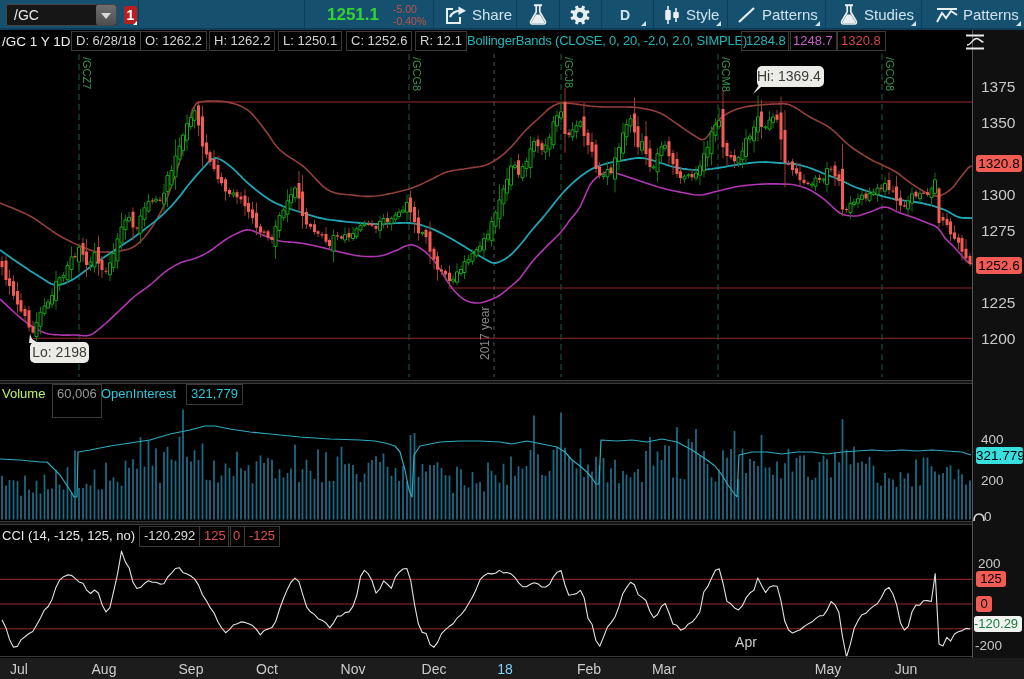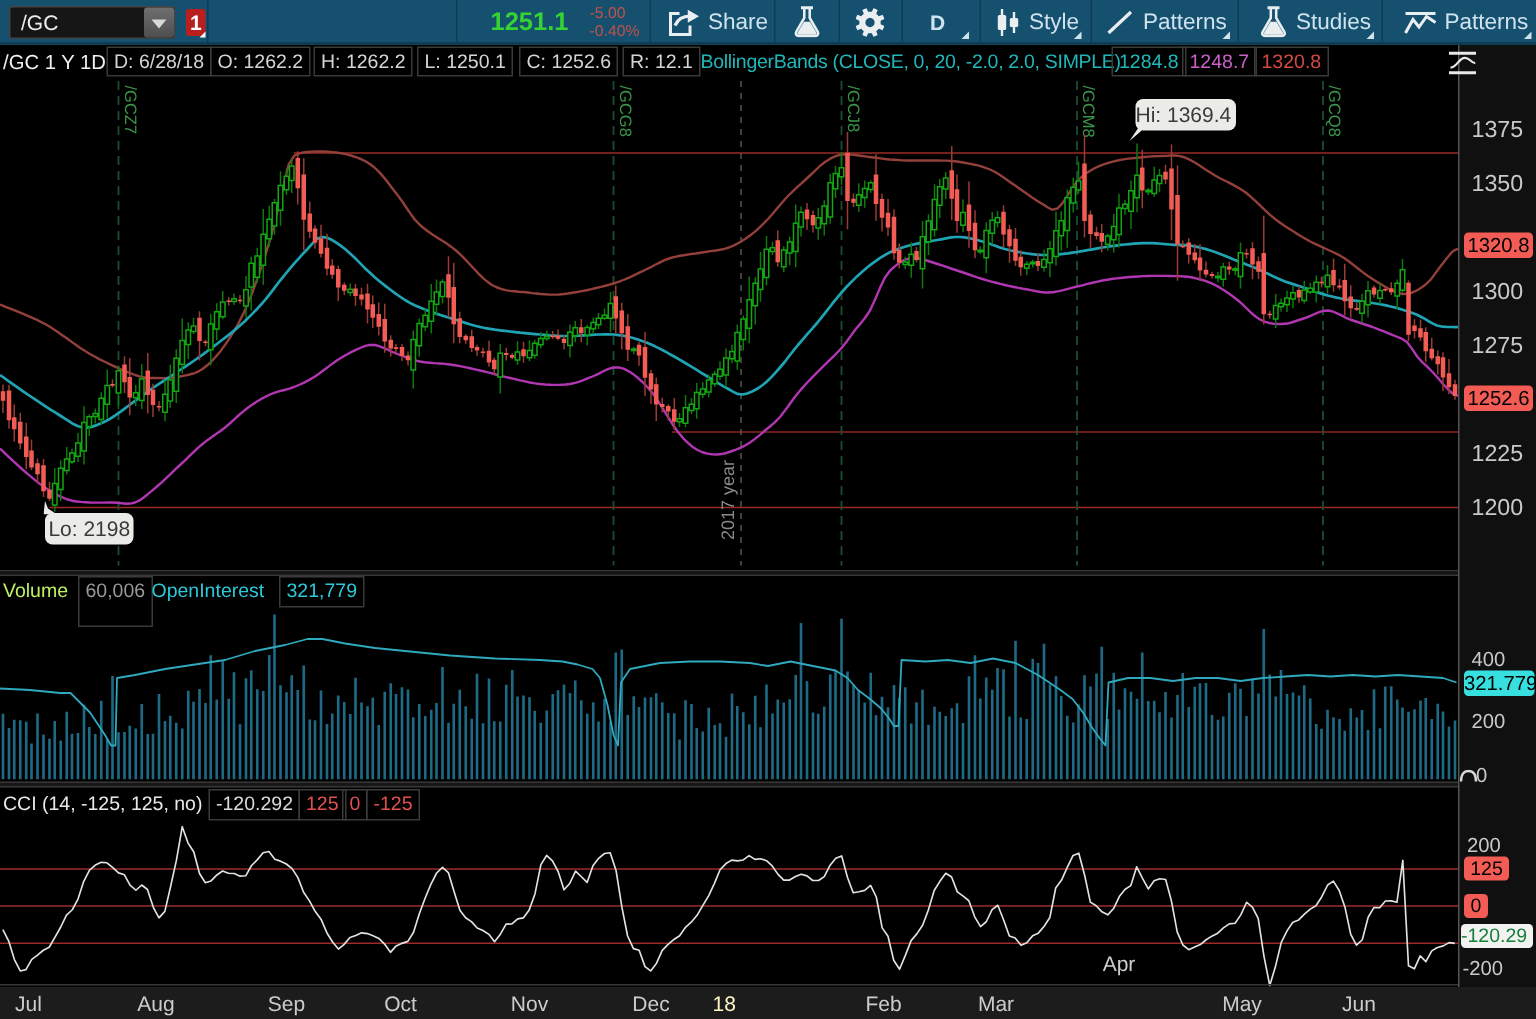--- a/index.html
+++ b/index.html
@@ -51,21 +51,21 @@
 <svg class="abs" style="left:973px;top:513px" width="12" height="9" viewBox="0 0 12 9">
       <path d="M1 8C1 3 3 1 6 1C9 1 11 3 11 8" stroke="#d8d8d8" stroke-width="1.6" fill="none"></path>
     </svg>
 <div class="abs" style="left:0;top:658px;width:1024px;height:21px;background:#1c1c1c"></div>
 <div class="abs" style="left:-11px;top:661px;width:60px;text-align:center;color:#cccccc;font-size:14px">Jul</div>
 <div class="abs" style="left:74px;top:661px;width:60px;text-align:center;color:#cccccc;font-size:14px">Aug</div>
 <div class="abs" style="left:161px;top:661px;width:60px;text-align:center;color:#cccccc;font-size:14px">Sep</div>
 <div class="abs" style="left:237px;top:661px;width:60px;text-align:center;color:#cccccc;font-size:14px">Oct</div>
 <div class="abs" style="left:323px;top:661px;width:60px;text-align:center;color:#cccccc;font-size:14px">Nov</div>
 <div class="abs" style="left:404px;top:661px;width:60px;text-align:center;color:#cccccc;font-size:14px">Dec</div>
-<div class="abs" style="left:475px;top:661px;width:60px;text-align:left;color:#fef9c3;font-size:14px">18</div>
+<div class="abs" style="left:475px;top:661px;width:60px;text-align:center;color:#7dd3fc;font-size:14px">18</div>
 <div class="abs" style="left:559px;top:661px;width:60px;text-align:center;color:#cccccc;font-size:14px">Feb</div>
 <div class="abs" style="left:634px;top:661px;width:60px;text-align:center;color:#cccccc;font-size:14px">Mar</div>
 <div class="abs" style="left:716px;top:634px;width:60px;text-align:center;color:#cccccc;font-size:14px">Apr</div>
 <div class="abs" style="left:798px;top:661px;width:60px;text-align:center;color:#cccccc;font-size:14px">May</div>
 <div class="abs" style="left:876px;top:661px;width:60px;text-align:center;color:#cccccc;font-size:14px">Jun</div>
 <div class="abs" style="left:972px;top:30px;width:1px;height:628px;background:#565656"></div>
 <div class="axlbl" style="left:981px;top:78px">1375</div>
 <div class="axlbl" style="left:981px;top:114px">1350</div>
 <div class="axlbl" style="left:981px;top:186px">1300</div>
 <div class="axlbl" style="left:981px;top:222px">1275</div>

